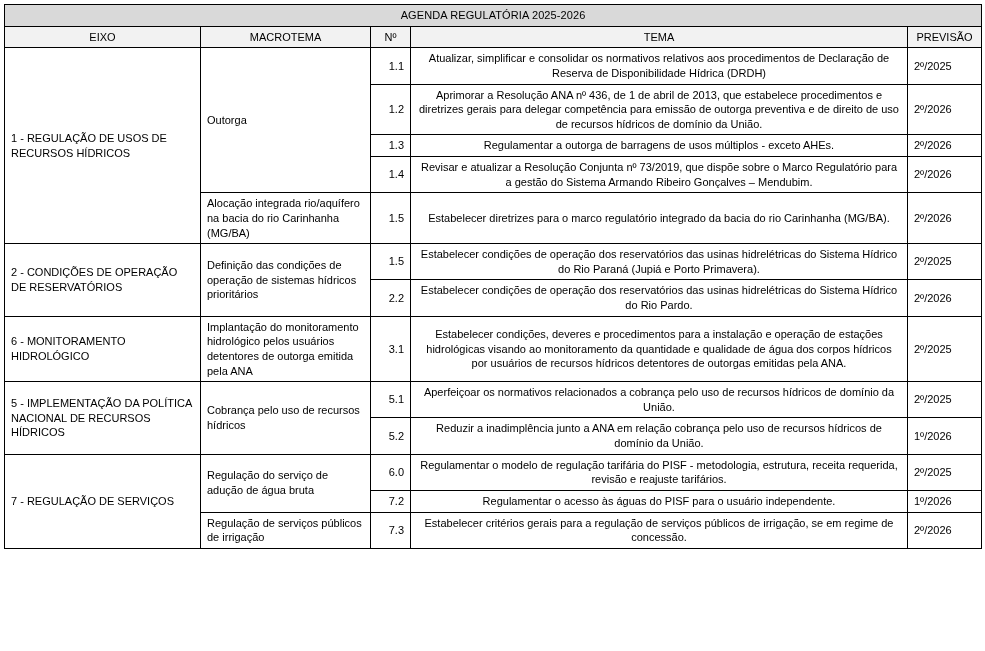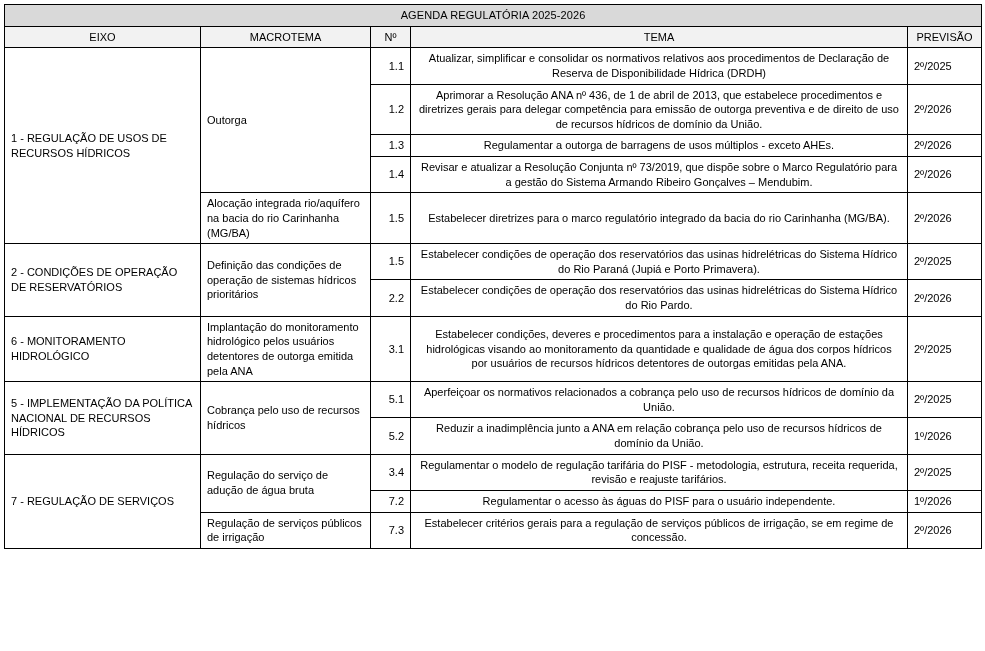--- a/index.html
+++ b/index.html
@@ -140,21 +140,21 @@
           <td class="prev-cell">2º/2025</td>
         </tr>
         <tr>
           <td class="num-cell">5.2</td>
           <td class="tema-cell">Reduzir a inadimplência junto a ANA em relação cobrança pelo uso de recursos hídricos de domínio da União.</td>
           <td class="prev-cell">1º/2026</td>
         </tr>
         <tr>
           <td class="eixo-cell" rowspan="3">7 - REGULAÇÃO DE SERVIÇOS</td>
           <td class="macro-cell" rowspan="2">Regulação do serviço de adução de água bruta</td>
-          <td class="num-cell">3.4</td>
+          <td class="num-cell">6.0</td>
           <td class="tema-cell">Regulamentar o modelo de regulação tarifária do PISF - metodologia, estrutura, receita requerida, revisão e reajuste tarifários.</td>
           <td class="prev-cell">2º/2025</td>
         </tr>
         <tr>
           <td class="num-cell">7.2</td>
           <td class="tema-cell">Regulamentar o acesso às águas do PISF para o usuário independente.</td>
           <td class="prev-cell">1º/2026</td>
         </tr>
         <tr>
           <td class="macro-cell">Regulação de serviços públicos de irrigação</td>

